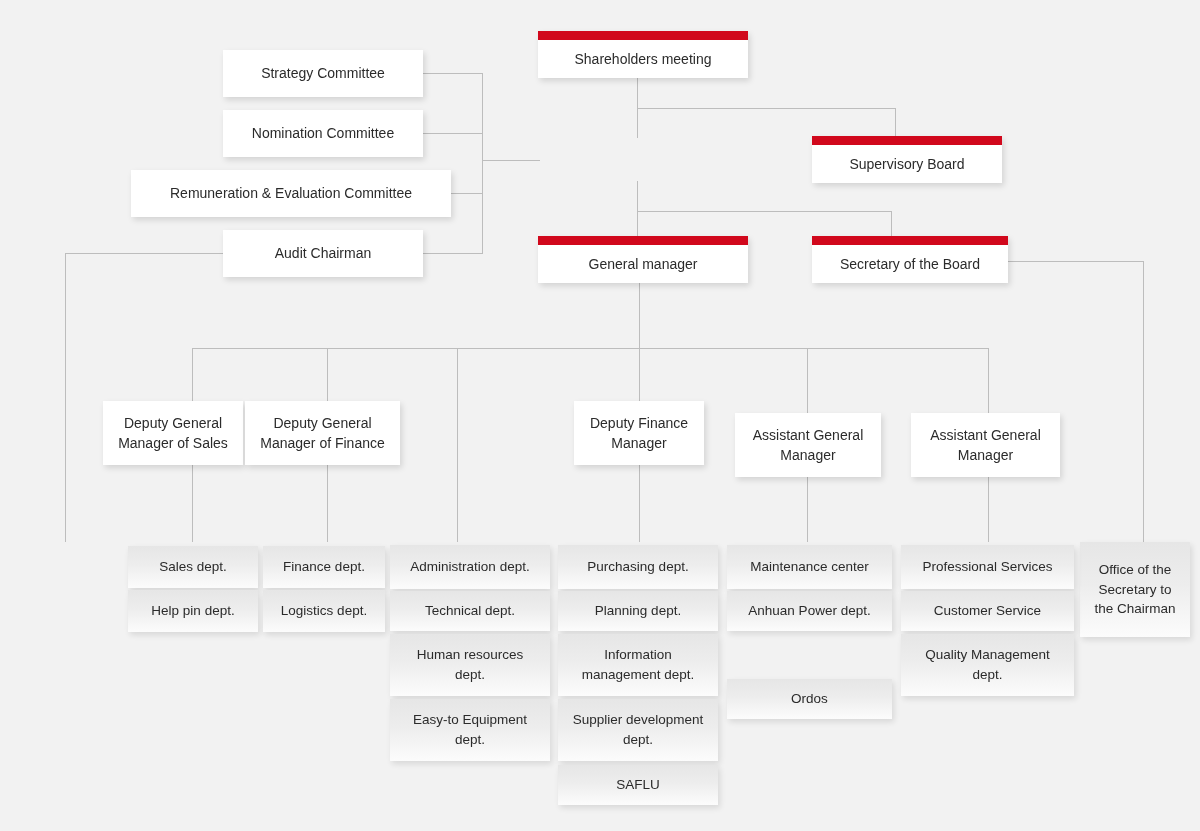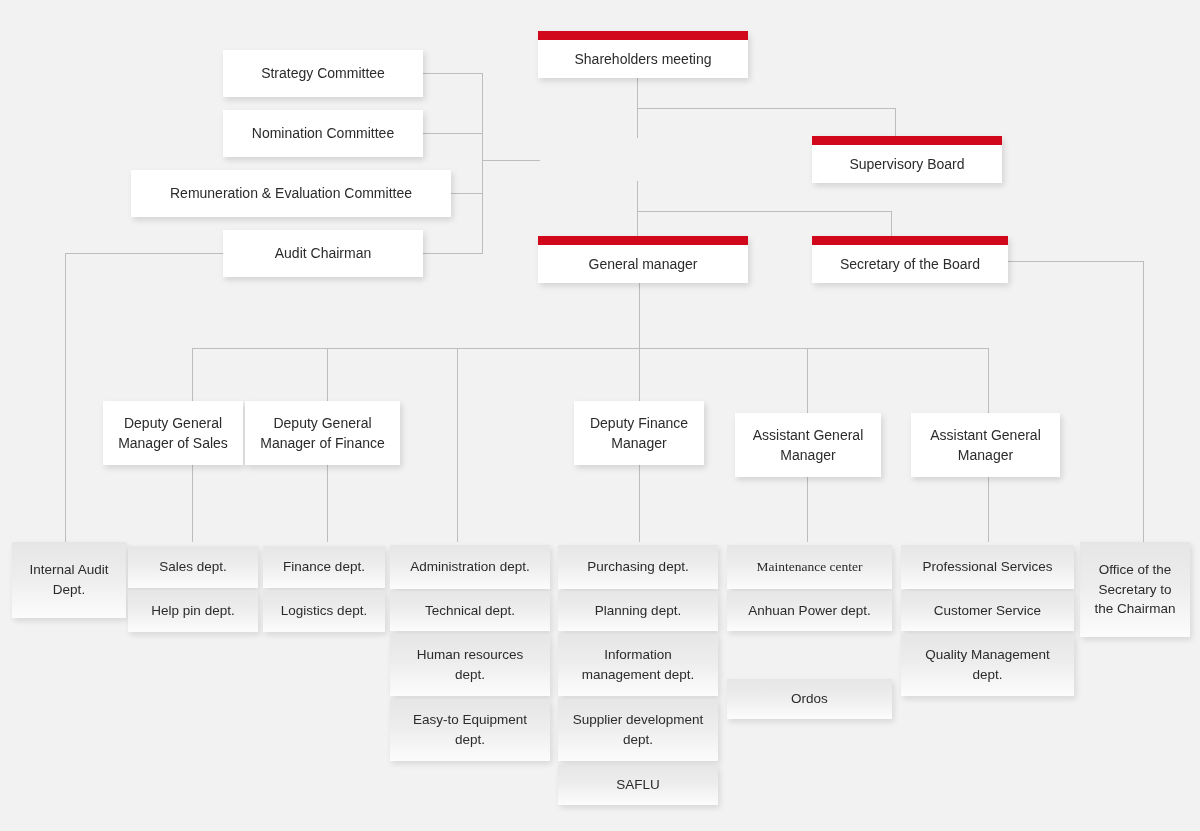--- a/index.html
+++ b/index.html
@@ -141,23 +141,20 @@
   </div>
 
   <div class="node white" style="left:735px; top:413px; width:146px; height:64px;">
     <span class="lbl">Assistant General Manager</span>
   </div>
 
   <div class="node white" style="left:911px; top:413px; width:149px; height:64px;">
     <span class="lbl">Assistant General Manager</span>
   </div>
 
-  <div class="node dept" style="left:12px; top:542px; width:114px; height:76px;">
-    <span class="lbl">Internal Audit Dept.</span>
-  </div>
 
   <div class="node dept" style="left:1080px; top:542px; width:110px; height:95px;">
     <span class="lbl">Office of the Secretary to the Chairman</span>
   </div>
 
   <div class="node dept" style="left:128px; top:546px; width:130px; height:42px;">
     <span class="lbl">Sales dept.</span>
   </div>
   <div class="node dept" style="left:128px; top:590px; width:130px; height:42px;">
     <span class="lbl">Help pin dept.</span>
@@ -192,21 +189,21 @@
   <div class="node dept" style="left:558px; top:634px; width:160px; height:62px;">
     <span class="lbl">Information management dept.</span>
   </div>
   <div class="node dept" style="left:558px; top:699px; width:160px; height:62px;">
     <span class="lbl">Supplier development dept.</span>
   </div>
   <div class="node dept" style="left:558px; top:765px; width:160px; height:40px;">
     <span class="lbl">SAFLU</span>
   </div>
 
-  <div class="node dept" style="left:727px; top:545px; width:165px; height:44px;font-family:Liberation Serif, serif;">
+  <div class="node dept" style="left:727px; top:545px; width:165px; height:44px;">
     <span class="lbl">Maintenance center</span>
   </div>
   <div class="node dept" style="left:727px; top:591px; width:165px; height:40px;">
     <span class="lbl">Anhuan Power dept.</span>
   </div>
   <div class="node dept" style="left:727px; top:679px; width:165px; height:40px;">
     <span class="lbl">Ordos</span>
   </div>
 
   <div class="node dept" style="left:901px; top:545px; width:173px; height:44px;">

